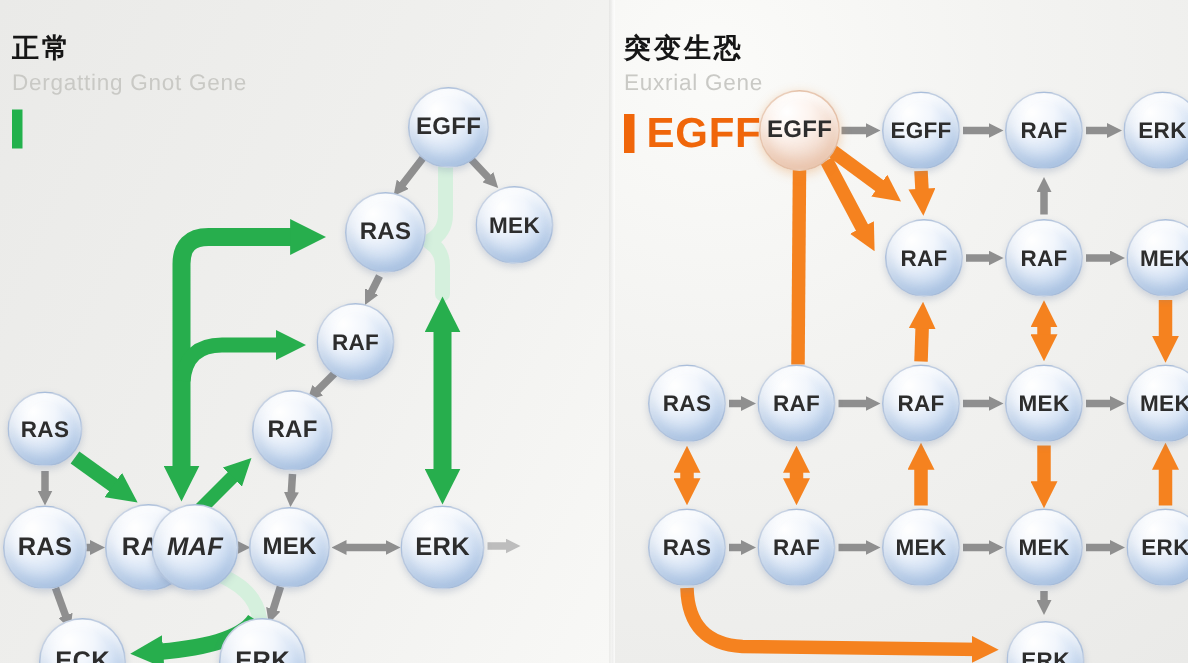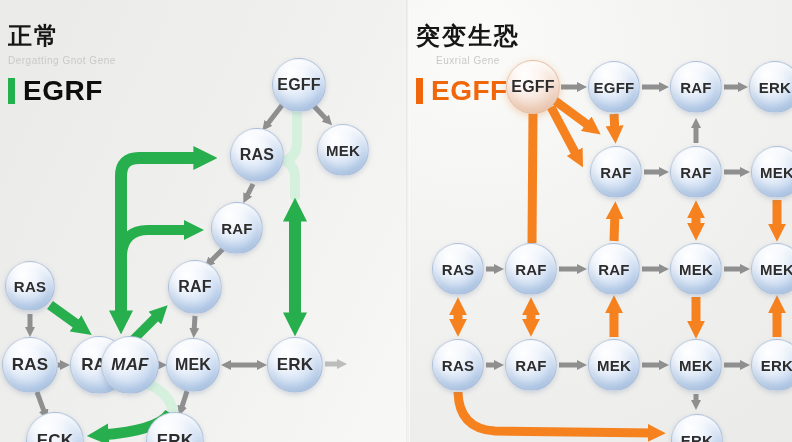--- a/index.html
+++ b/index.html
@@ -14,22 +14,22 @@
         font-weight:700;color:#2d2d2d;letter-spacing:.2px;box-sizing:border-box;
         background:radial-gradient(circle at 34% 26%, #ffffff 0%, #f2f6fc 30%, #d7e4f5 55%, #b6cdeb 82%, #a3bfe3 100%);
         box-shadow:0 2px 5px rgba(110,130,160,.28), inset 0 -6px 10px rgba(130,160,200,.35), inset 0 4px 6px rgba(255,255,255,.95);
         border:1px solid rgba(145,165,195,.45);}
   .node.pink{background:radial-gradient(circle at 34% 26%, #ffffff 0%, #fdf4ef 30%, #f3ddd0 62%, #eac9b5 100%);
         border-color:rgba(215,165,130,.5);
         box-shadow:0 2px 7px rgba(230,140,60,.35), inset 0 -6px 10px rgba(220,160,120,.35), inset 0 4px 6px rgba(255,255,255,.95);}
   .hdr{position:absolute;top:20px;}
   .hdr.left-hdr{left:8px;}
   .hdr.right-hdr{left:416px;}
-  .hdr .cn{font-size:24px;font-weight:700;color:#161616;letter-spacing:2px;}
-  .hdr .sub{font-size:10px;color:#c9c9c5;margin-top:3px;letter-spacing:.5px;text-align:center;}
+  .hdr .cn{font-size:18px;font-weight:700;color:#161616;letter-spacing:2px;}
+  .hdr .sub{font-size:15px;color:#c9c9c5;margin-top:3px;letter-spacing:.5px;text-align:center;}
   .hdr .gene{display:flex;align-items:center;gap:8px;margin-top:9px;font-size:28px;font-weight:800;color:#0d0d0d;letter-spacing:.5px;}
   .hdr .bar{width:7px;height:26px;display:inline-block;}
   .hdr.right-hdr .gene{color:#f0660a;}
 </style>
 </head>
 <body>
 
 <div class="stage">
   <div class="panel-bg left"></div>
   <div class="panel-bg right"></div>
@@ -150,21 +150,20 @@
       <div class="node" style="left: 670px; top: 339px; width: 52px; height: 52px; font-size: 15px;">MEK</div>
       <div class="node" style="left: 751px; top: 339px; width: 52px; height: 52px; font-size: 15px;">ERK</div>
       <div class="node" style="left: 671px; top: 414px; width: 52px; height: 52px; font-size: 15px;">ERK</div>
     </div>
 
   <header class="hdr left-hdr">
     <div class="cn">正常</div>
     <div class="sub">Dergatting Gnot Gene</div>
     <div class="gene">
       <span class="bar" id="left-bar" style="background: rgb(34, 177, 76);"></span>
-      <span>EGRF</span>
     </div>
   </header>
 
   <header class="hdr right-hdr">
     <div class="cn">突变生恐</div>
     <div class="sub">Euxrial Gene</div>
     <div class="gene">
       <span class="bar" id="right-bar" style="background: rgb(240, 102, 10);"></span>
       <span>EGFF</span>
     </div>

